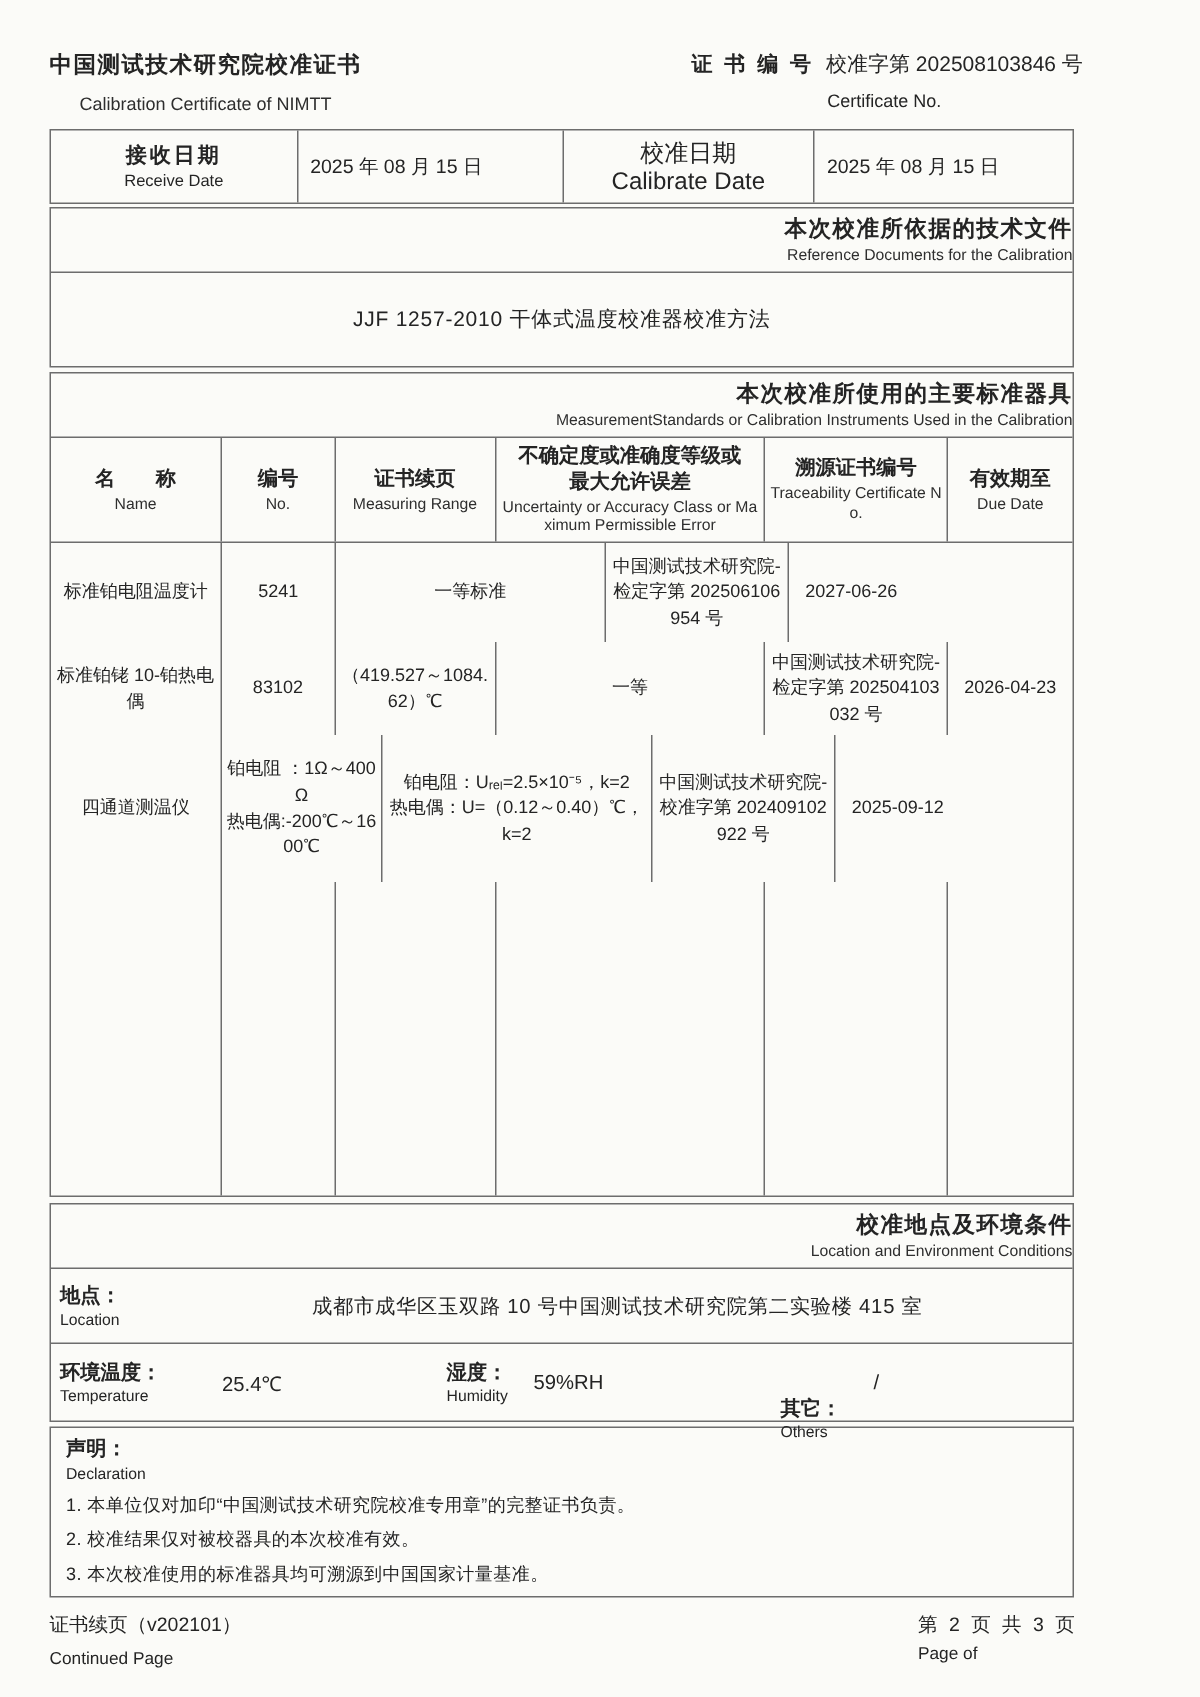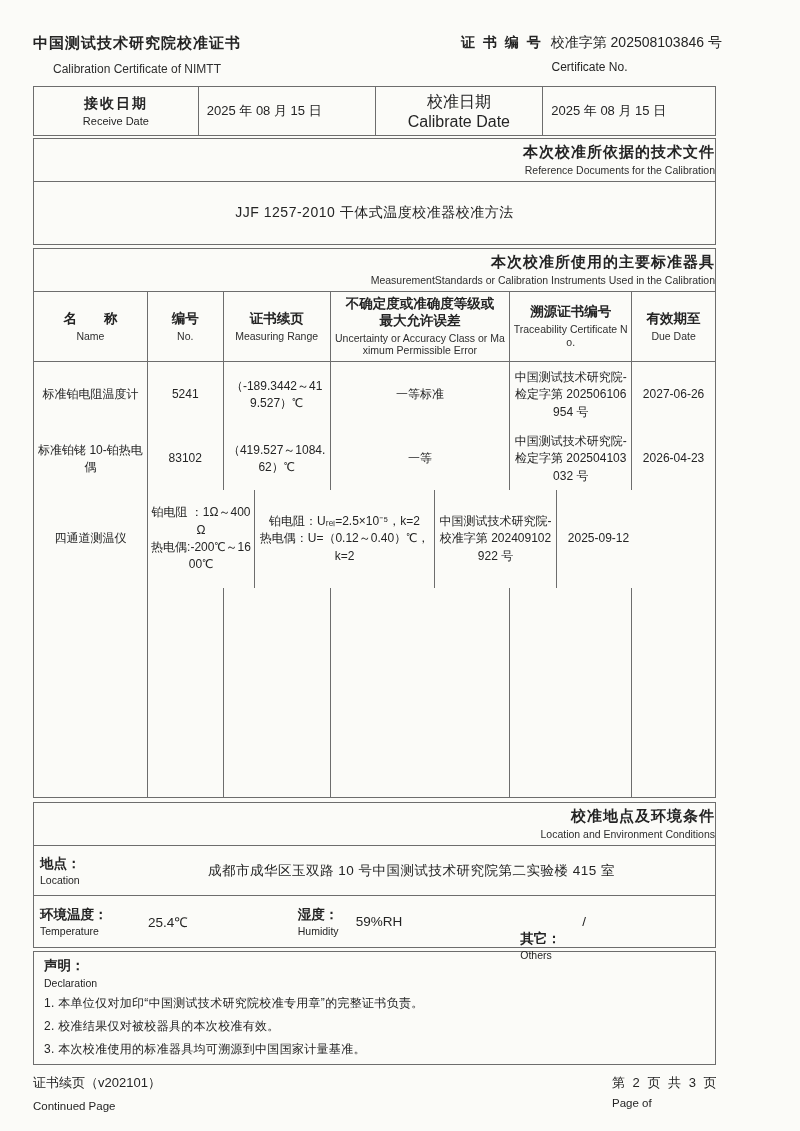--- a/index.html
+++ b/index.html
@@ -148,21 +148,20 @@
             <div class="cn">溯源证书编号</div><div class="en">Traceability Certificate No.</div>
           </div>
           <div class="std-cell c6">
             <div class="cn">有效期至</div><div class="en">Due Date</div>
           </div>
         </div>
 
         <div class="std-row body-row r1">
           <div class="std-cell c1 br">标准铂电阻温度计</div>
           <div class="std-cell c2 br">5241</div>
-          <div class="std-cell c3 br">（-189.3442～419.527）℃</div>
           <div class="std-cell c4 br">一等标准</div>
           <div class="std-cell c5 br">中国测试技术研究院-检定字第 202506106954 号</div>
           <div class="std-cell c6">2027-06-26</div>
         </div>
 
         <div class="std-row body-row r2">
           <div class="std-cell c1 br">标准铂铑 10-铂热电偶</div>
           <div class="std-cell c2 br">83102</div>
           <div class="std-cell c3 br">（419.527～1084.62）℃</div>
           <div class="std-cell c4 br">一等</div>

